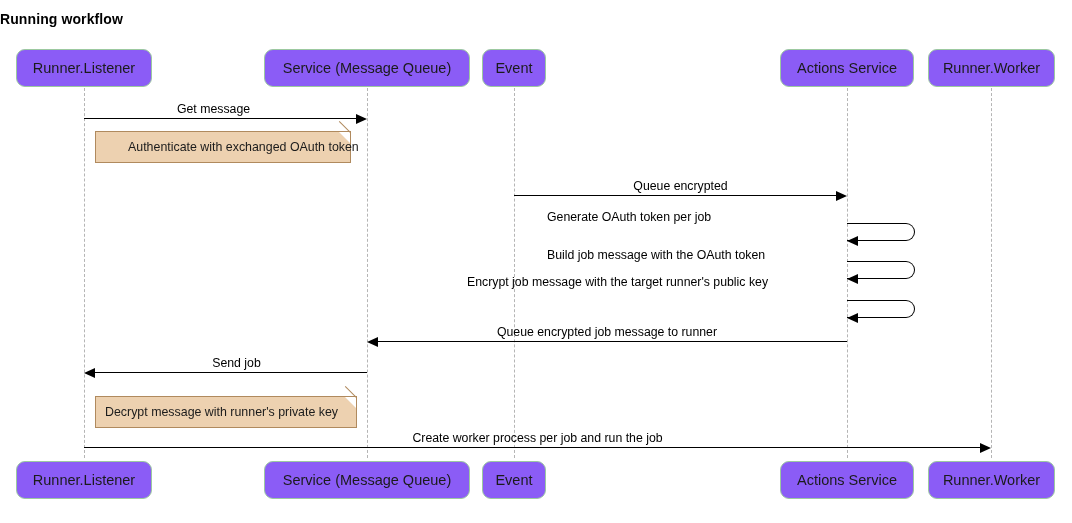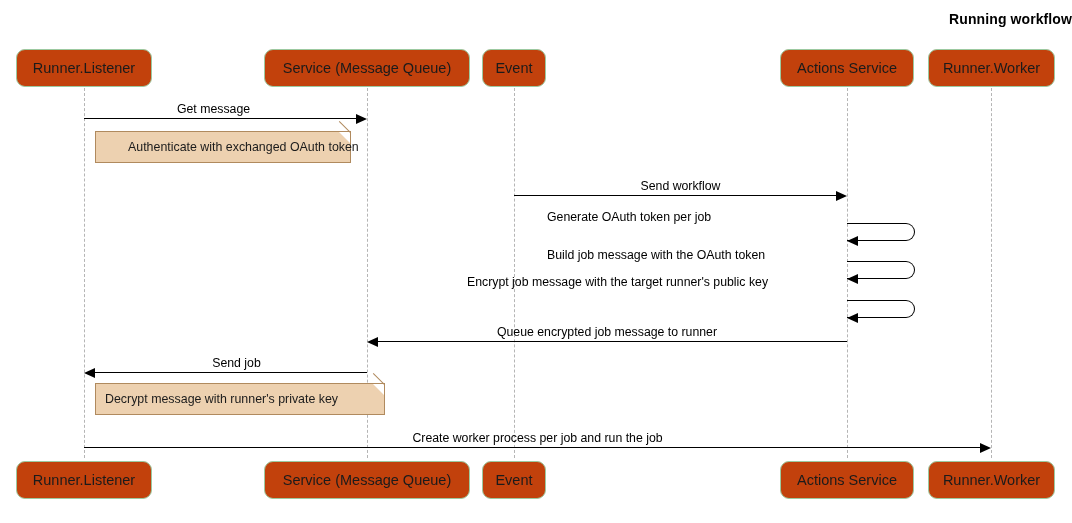--- a/index.html
+++ b/index.html
@@ -16,31 +16,31 @@
     width: 1072px;
     height: 523px;
     background: #ffffff;
     overflow: hidden;
   }
   .diagram-title {
     position: absolute;
     left: 0;
     top: 11px;
     width: 1072px;
-    text-align: right;
+    text-align: left;
     font-size: 14px;
     font-weight: bold;
     color: #000000;
     letter-spacing: 0.1px;
   }
   
   .participant {
     position: absolute;
     box-sizing: border-box;
-    background: #c2410c;
+    background: #8b5cf6;
     border: 1px solid #9cc9a0;
     border-radius: 9px;
     display: flex;
     align-items: center;
     justify-content: center;
     font-size: 14.5px;
     color: #1b1b1b;
     height: 38px;
     white-space: nowrap;
   }
@@ -169,21 +169,21 @@
   <div class="msg-label center" style="left:72px; top:102px; width:283px;">Get message</div>
   <div class="msg-line" style="left:84px; top:118px; width:272px;"></div>
   <div class="arrowhead right" style="left:356px; top:113.5px;"></div>
 
   <div class="note" style="left:95px; top:131px; width:256px;padding-left:32px;">
     <span>Authenticate with exchanged OAuth token</span>
     <span class="note-fold"></span>
     <span class="note-fold-edge"></span>
   </div>
 
-  <div class="msg-label center" style="left:514px; top:179px; width:333px;">Send workflow</div>
+  <div class="msg-label center" style="left:514px; top:179px; width:333px;">Queue encrypted</div>
   <div class="msg-line" style="left:514px; top:195px; width:322px;"></div>
   <div class="arrowhead right" style="left:836px; top:190.5px;"></div>
 
   <div class="msg-label rightal" style="left:547px; top:210px; width:297px;">Generate OAuth token per job</div>
   <div class="selfloop" style="left:847px; top:223px; width:68px; height:18px;"></div>
   <div class="arrowhead left" style="left:847px; top:236px;"></div>
 
   <div class="msg-label rightal" style="left:547px; top:248px; width:297px;">Build job message with the OAuth token</div>
   <div class="selfloop" style="left:847px; top:261px; width:68px; height:18px;"></div>
   <div class="arrowhead left" style="left:847px; top:274px;"></div>
@@ -193,21 +193,21 @@
   <div class="arrowhead left" style="left:847px; top:313px;"></div>
 
   <div class="msg-label center" style="left:367px; top:325px; width:480px;">Queue encrypted job message to runner</div>
   <div class="msg-line" style="left:378px; top:341px; width:469px;"></div>
   <div class="arrowhead left" style="left:367px; top:336.5px;"></div>
 
   <div class="msg-label center" style="left:84px; top:356px; width:283px;margin-left:11px;">Send job</div>
   <div class="msg-line" style="left:95px; top:372px; width:272px;"></div>
   <div class="arrowhead left" style="left:84px; top:367.5px;"></div>
 
-  <div class="note" style="left:95px; top:383px; width:290px;">
+  <div class="note" style="left:95px; top:396px; width:262px;">
     <span>Decrypt message with runner's private key</span>
     <span class="note-fold"></span>
     <span class="note-fold-edge"></span>
   </div>
 
   <div class="msg-label center" style="left:84px; top:431px; width:907px;">Create worker process per job and run the job</div>
   <div class="msg-line" style="left:84px; top:447px; width:896px;"></div>
   <div class="arrowhead right" style="left:980px; top:442.5px;"></div>
 
 </div>

